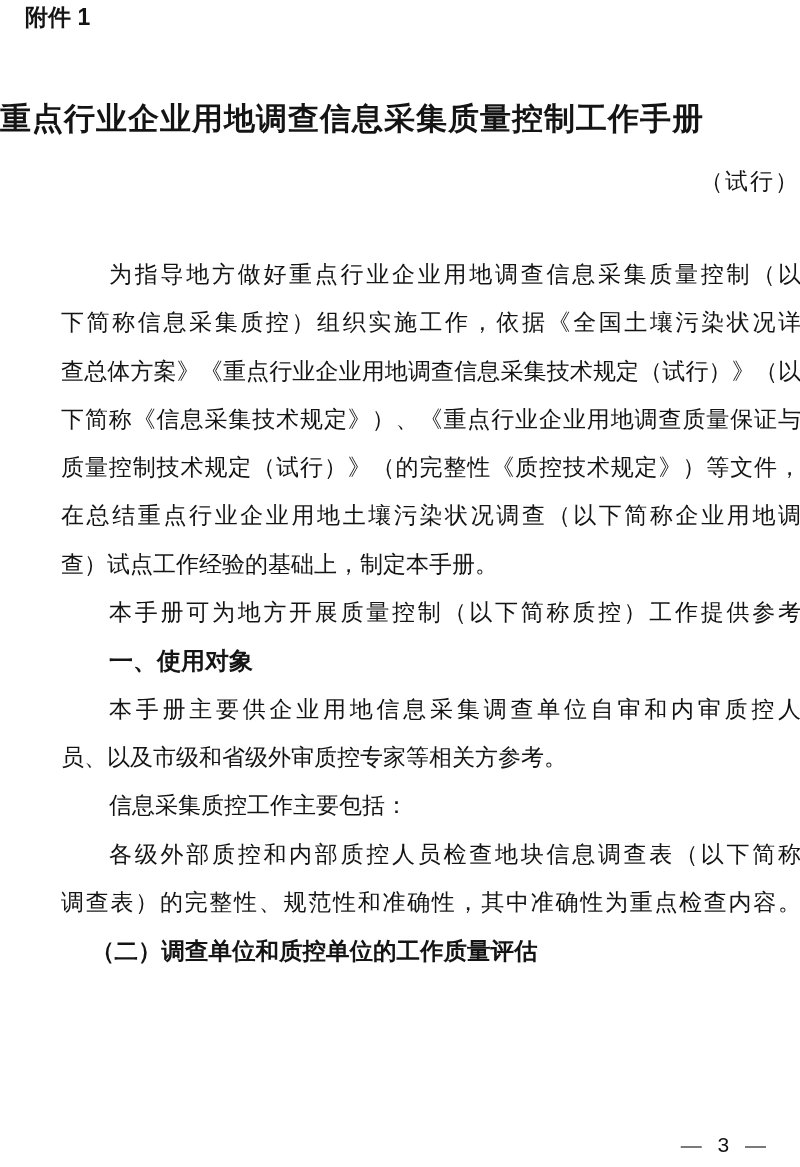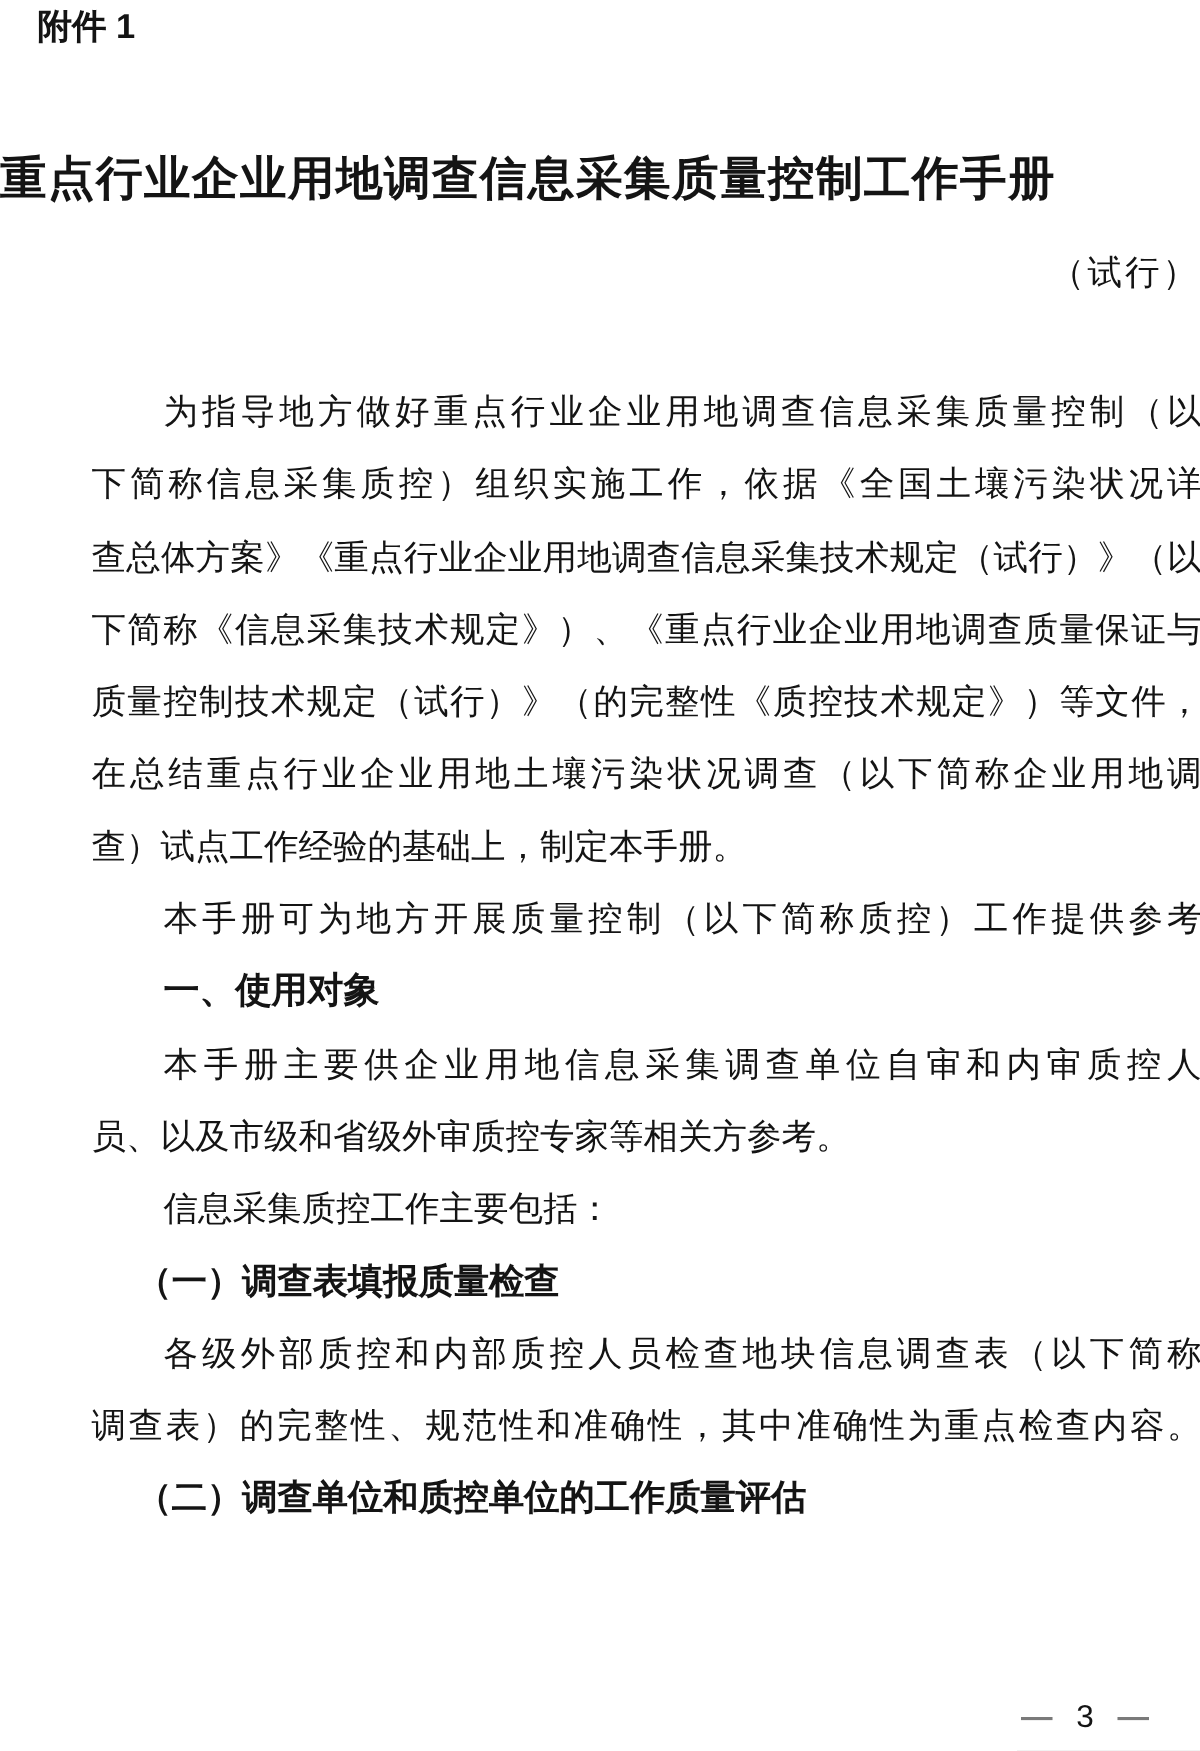--- a/index.html
+++ b/index.html
@@ -76,21 +76,20 @@
     <div class="ln j">查总体方案》《重点行业企业用地调查信息采集技术规定（试行）》（以</div>
     <div class="ln j">下简称《信息采集技术规定》）、《重点行业企业用地调查质量保证与</div>
     <div class="ln j">质量控制技术规定（试行）》（的完整性《质控技术规定》）等文件，</div>
     <div class="ln j">在总结重点行业企业用地土壤污染状况调查（以下简称企业用地调</div>
     <div class="ln">查）试点工作经验的基础上，制定本手册。</div>
     <div class="ln ind j">本手册可为地方开展质量控制（以下简称质控）工作提供参考</div>
     <div class="ln h1">一、使用对象</div>
     <div class="ln ind j">本手册主要供企业用地信息采集调查单位自审和内审质控人</div>
     <div class="ln">员、以及市级和省级外审质控专家等相关方参考。</div>
     <div class="ln ind">信息采集质控工作主要包括：</div>
-    <div class="ln h2">（一）调查表填报质量检查</div>
     <div class="ln ind j">各级外部质控和内部质控人员检查地块信息调查表（以下简称</div>
     <div class="ln j">调查表）的完整性、规范性和准确性，其中准确性为重点检查内容。</div>
     <div class="ln h2">（二）调查单位和质控单位的工作质量评估</div>
   </div>
 
   <div class="page-number">
     <span class="dash">—</span>
     <span class="num">3</span>
     <span class="dash">—</span>
   </div>

